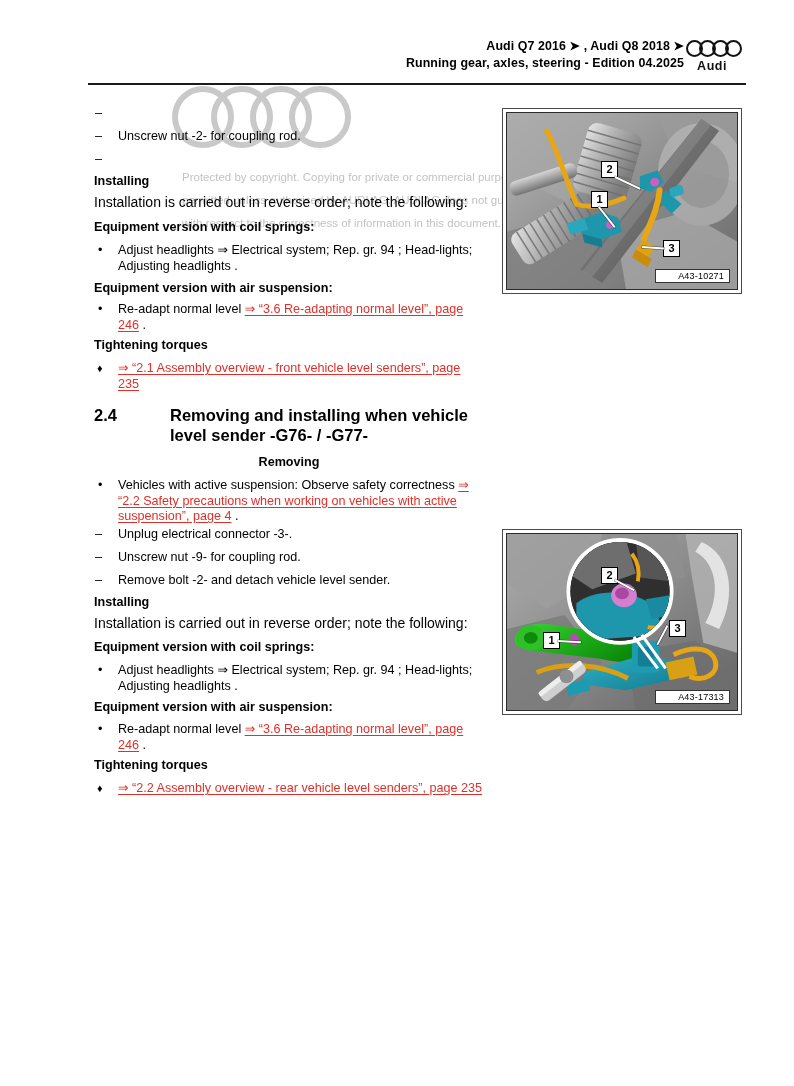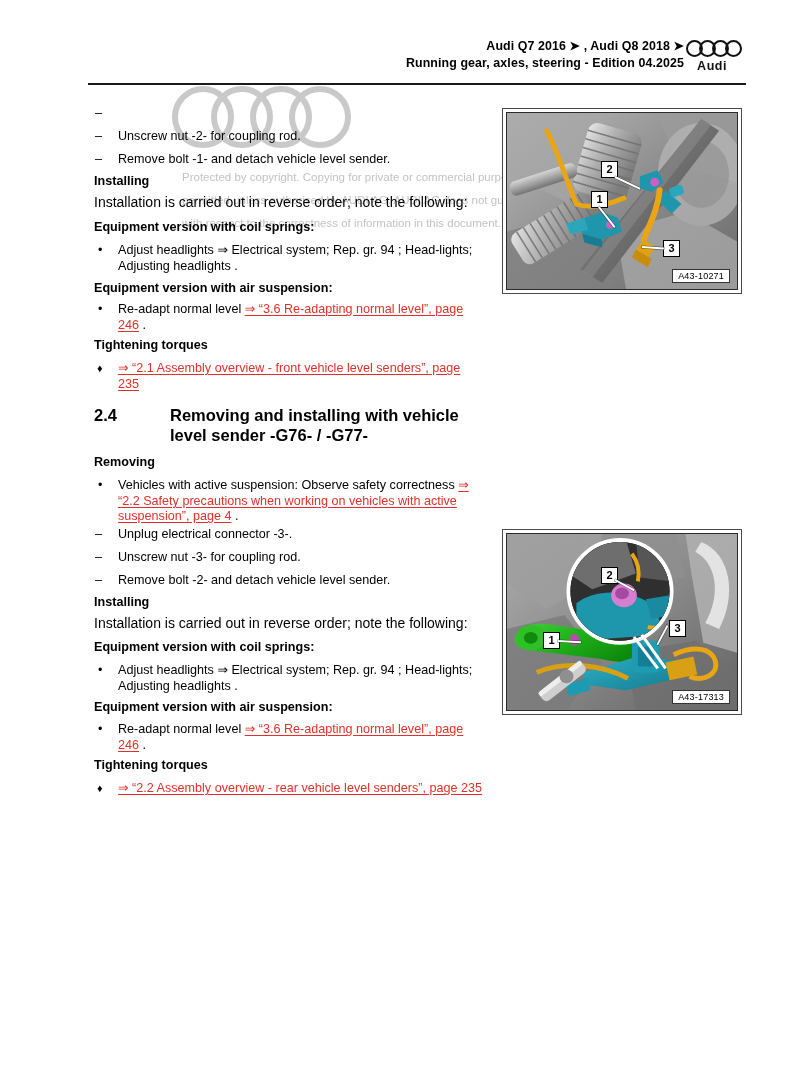--- a/index.html
+++ b/index.html
@@ -211,21 +211,21 @@
     box-sizing: border-box;
     background: #8d8d8d;
   }
   .fig-code {
     position: absolute;
     right: 7px;
     bottom: 6px;
     background: #fff;
     border: 1px solid #333;
     font-size: 9px;
-    padding: 1px 5px 1px 5px;
+    padding: 1px 5px 1px 22px;
     letter-spacing: 0.2px;
     font-family: "Liberation Sans", sans-serif;
   }
   .callout {
     position: absolute;
     background: #ffffff;
     border: 1px solid #000;
     font-size: 11px;
     font-weight: bold;
     width: 15px;
@@ -285,21 +285,20 @@
     </div>
     <div class="blk" style="top:129px;">
       <div class="dash-item">
         <span class="mk">–</span>
         <span>Unscrew nut -2- for coupling rod.</span>
       </div>
     </div>
     <div class="blk" style="top:152px;">
       <div class="dash-item">
         <span class="mk">–</span>
-        <span>Remove bolt -1- and detach vehicle level sender.</span>
       </div>
     </div>
 
     <div class="blk bold-head" style="top:174px;">Installing</div>
     <div class="blk para" style="top:195px;">Installation is carried out in reverse order; note the following:</div>
     <div class="blk bold-head" style="top:220px;">Equipment version with coil springs:</div>
 
     <div class="blk" style="top:243px;">
       <div class="bullet-item">
         <span class="mk">•</span>
@@ -320,42 +319,42 @@
 
     <div class="blk" style="top:361px;">
       <div class="diamond-item">
         <span class="mk">♦</span>
         <a class="link" href="#">⇒ “2.1 Assembly overview - front vehicle level senders”, page 235</a>
       </div>
     </div>
 
     <div class="sec-head" style="top:405px; left:0; width:390px; height:50px;">
       <span class="sec-num">2.4</span>
-      <span class="sec-title">Removing and installing with vehicle level sender -G76- / -G77-</span>
-    </div>
-
-    <div class="blk bold-head" style="top:455px;">Removing</div>
+      <span class="sec-title">Removing and installing when vehicle level sender -G76- / -G77-</span>
+    </div>
+
+    <div class="blk bold-head" style="top:455px;text-align:center;">Removing</div>
 
     <div class="blk" style="top:478px;">
       <div class="bullet-item">
         <span class="mk">•</span>
         <span>Vehicles with active suspension: Observe safety correctness </span><a class="link" href="#">⇒ “2.2 Safety precautions when working on vehicles with active suspension”, page 4</a><span> .</span>
       </div>
     </div>
 
     <div class="blk" style="top:527px;">
       <div class="dash-item">
         <span class="mk">–</span>
         <span>Unplug electrical connector -3-.</span>
       </div>
     </div>
     <div class="blk" style="top:550px;">
       <div class="dash-item">
         <span class="mk">–</span>
-        <span>Unscrew nut -3- for coupling rod.</span>
+        <span>Unscrew nut -9- for coupling rod.</span>
       </div>
     </div>
     <div class="blk" style="top:573px;">
       <div class="dash-item">
         <span class="mk">–</span>
         <span>Remove bolt -2- and detach vehicle level sender.</span>
       </div>
     </div>
 
     <div class="blk bold-head" style="top:595px;">Installing</div>

